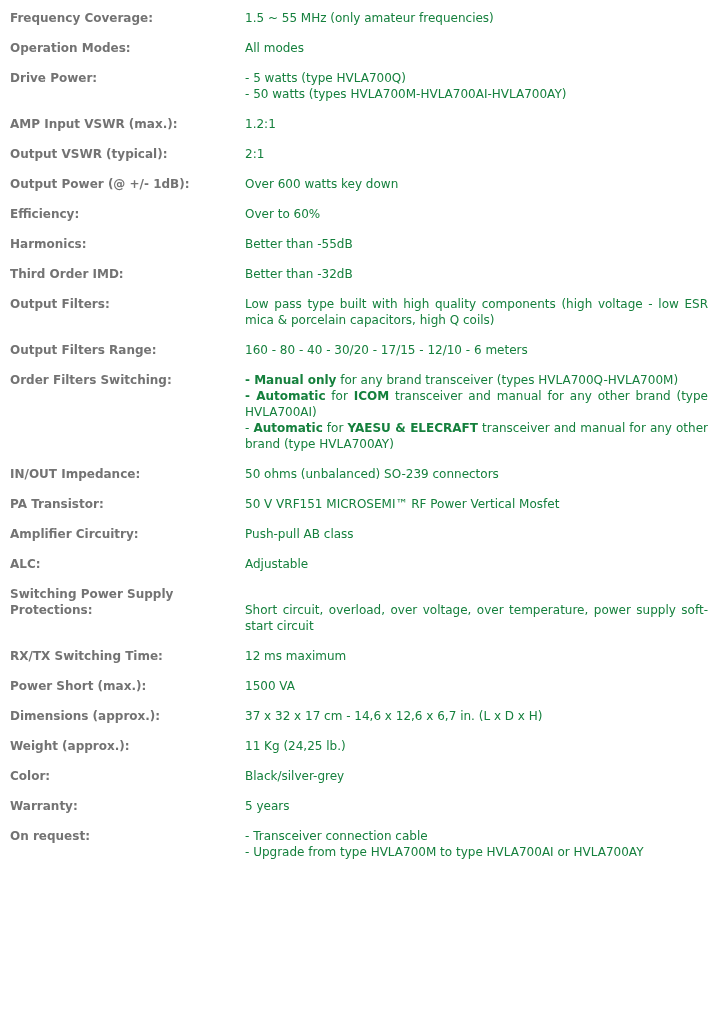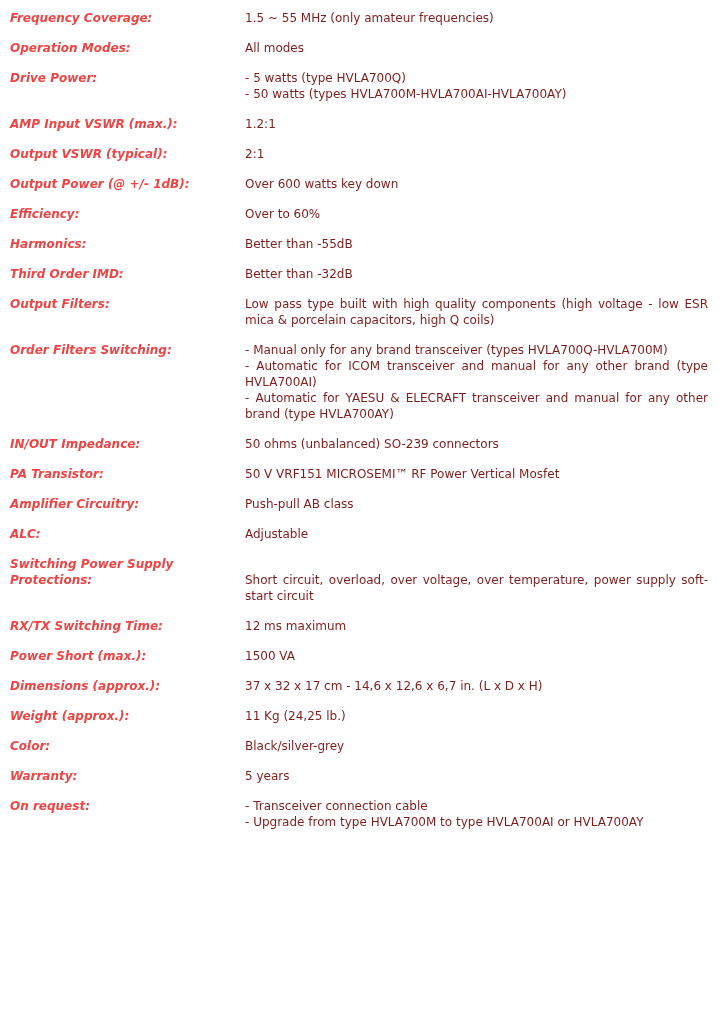--- a/index.html
+++ b/index.html
@@ -20,36 +20,35 @@
     table-layout: fixed;
   }
   td {
     vertical-align: top;
     padding: 0 0 14px 0;
     line-height: 16px;
   }
   td.label {
     width: 235px;
     font-weight: bold;
-    color: #ef4444;
-    font-style: italic;
+    color: #737373;
   }
   td.value {
-    color: #7f1d1d;
+    color: #15803d;
     text-align: left;
   }
   td.value.justify {
     text-align: justify;
   }
   td.value.offset {
     padding-top: 16px; 
     margin-left: 40px;
   }
   td.value b {
-    font-weight: normal;
+    font-weight: bold;
   }
 </style>
 </head>
 <body>
 
 <table class="spec" id="spec-table">
   <tbody id="spec-body">
       <tr>
         <td class="label">Frequency Coverage:</td>
         <td class="value">1.5 ~ 55 MHz (only amateur frequencies)</td>
@@ -82,20 +81,24 @@
         <td class="label">Harmonics:</td>
         <td class="value">Better than -55dB</td>
       </tr>
       <tr>
         <td class="label">Third Order IMD:</td>
         <td class="value">Better than -32dB</td>
       </tr>
       <tr>
         <td class="label">Output Filters:</td>
         <td class="value justify">Low pass type built with high quality components (high voltage - low ESR mica &amp; porcelain capacitors, high Q coils)</td>
+      </tr>
+      <tr>
+        <td class="label">Output Filters Range:</td>
+        <td class="value">160 - 80 - 40 - 30/20 - 17/15 - 12/10 - 6 meters</td>
       </tr>
       <tr>
         <td class="label">Order Filters Switching:</td>
         <td class="value justify"><b>- Manual only</b> for any brand transceiver (types HVLA700Q-HVLA700M)<br><b>- Automatic</b> for <b>ICOM</b> transceiver and manual for any other brand (type HVLA700AI)<br>- <b>Automatic</b> for <b>YAESU &amp; ELECRAFT</b> transceiver and manual for any other brand (type HVLA700AY)</td>
       </tr>
       <tr>
         <td class="label">IN/OUT Impedance:</td>
         <td class="value">50 ohms (unbalanced) SO-239 connectors</td>
       </tr>
       <tr>

